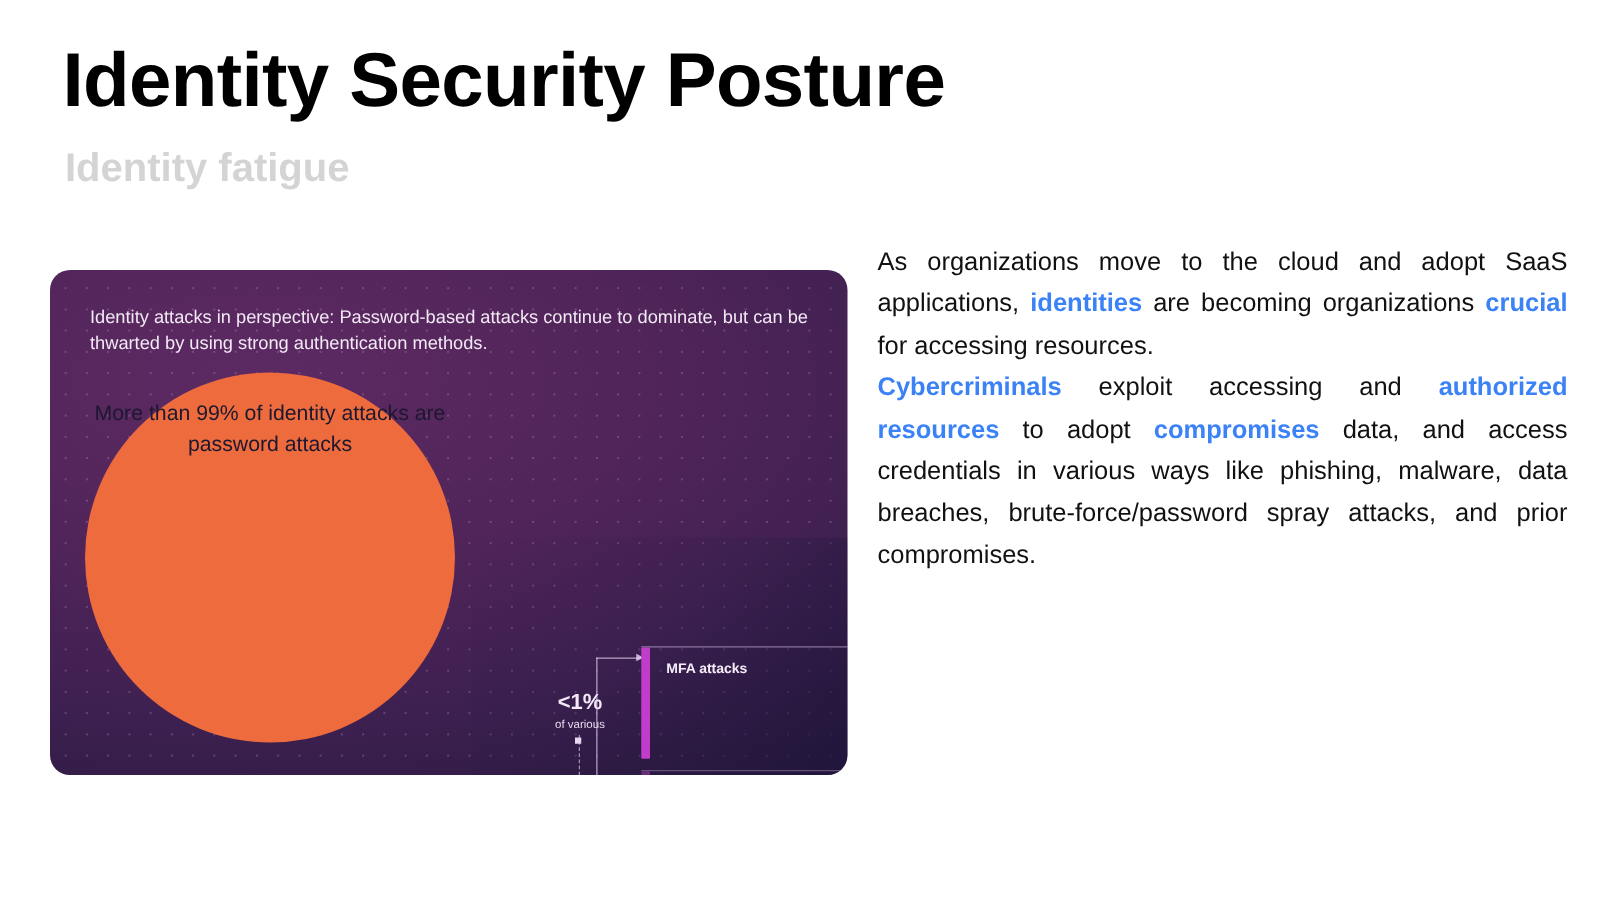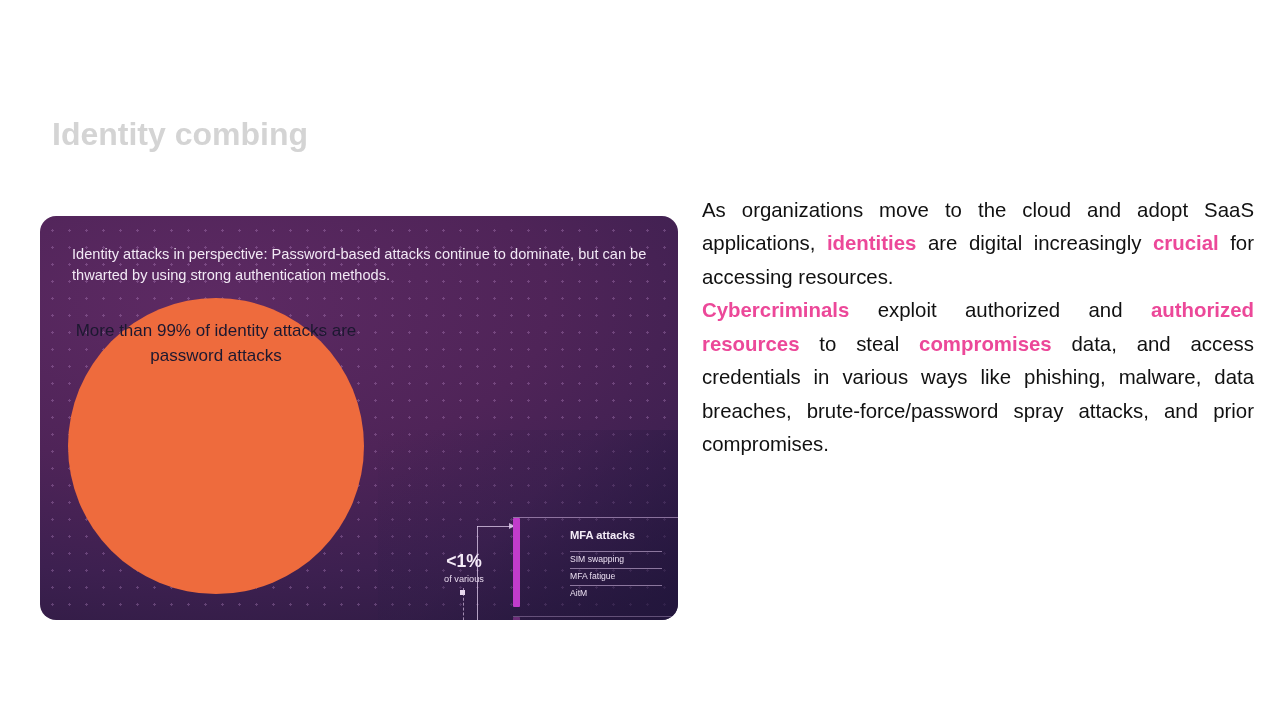--- a/index.html
+++ b/index.html
@@ -173,21 +173,20 @@
     border-left: 6px solid rgba(226,205,238,0.85);
     border-top: 3.5px solid transparent;
     border-bottom: 3.5px solid transparent;
   }
 
   
   .cat-block {
     position: absolute;
     left: 473px;
     width: 180px;
-    padding-left: 37px;
   }
   .cat-rule {
     position: absolute;
     left: 473px;
     width: 178px;
     height: 1px;
     background: rgba(215,185,230,0.55);
   }
   .cat-bar {
     position: absolute;
@@ -220,30 +219,31 @@
     top: 194px;
     width: 552px;
     font-size: 20.4px;
     line-height: 1.64;
     color: #111111;
     text-align: justify;
     text-justify: inter-word;
   }
   .body-col p { margin: 0; }
   .hl {
-    color: #ec4899;
+    color: #3b82f6;
     font-weight: 700;
   }
 </style>
 </head>
 <body>
 
 <div class="slide">
 
-  <div class="page-subtitle">Identity combing</div>
+  <div class="page-title">Identity Security Posture</div>
+  <div class="page-subtitle">Identity fatigue</div>
 
   <div class="infographic">
     <div class="dot-grid"></div>
     <div class="panel-dark-corner"></div>
 
     <div class="panel-headline">Identity attacks in perspective: Password-based attacks continue to dominate, but can be thwarted by using strong authentication methods.</div>
 
     <div class="big-circle"></div>
     <div class="circle-lead">More than 99% of identity attacks are password attacks</div>
 
@@ -253,30 +253,25 @@
     <div class="dash-vert"></div>
 
     <div class="elbow up"></div>
 
     <div class="elbow-arm up"></div>
 
     <div class="cat-rule" style="top:301px;"></div>
     <div class="cat-bar" style="top:302px; height:89px; background:#c13ccb;"></div>
     <div class="cat-block" style="top:313px;">
       <div class="cat-title">MFA attacks</div>
-      <div class="cat-items">
-        <div class="cat-item">SIM swapping</div>
-        <div class="cat-item">MFA fatigue</div>
-        <div class="cat-item">AitM</div>
-      </div>
     </div>
 
     <div class="cat-rule" style="top:400px; background:rgba(215,185,230,0.35);"></div>
     <div class="cat-bar" style="top:401px; height:92px; background:#6b2d78;"></div>
 
   </div>
 
   <div class="body-col">
-    <p><span>As organizations move to the cloud and adopt SaaS applications, </span><span class="hl">identities</span><span> are digital increasingly </span><span class="hl">crucial</span><span> for accessing resources.</span></p>
-    <p><span class="hl">Cybercriminals</span><span> exploit authorized and </span><span class="hl">authorized resources</span><span> to steal </span><span class="hl">compromises</span><span> data, and access credentials in various ways like phishing, malware, data breaches, brute-force/password spray attacks, and prior compromises.</span></p>
+    <p><span>As organizations move to the cloud and adopt SaaS applications, </span><span class="hl">identities</span><span> are becoming organizations </span><span class="hl">crucial</span><span> for accessing resources.</span></p>
+    <p><span class="hl">Cybercriminals</span><span> exploit accessing and </span><span class="hl">authorized resources</span><span> to adopt </span><span class="hl">compromises</span><span> data, and access credentials in various ways like phishing, malware, data breaches, brute-force/password spray attacks, and prior compromises.</span></p>
   </div>
 
 </div>
 
 </body></html>

